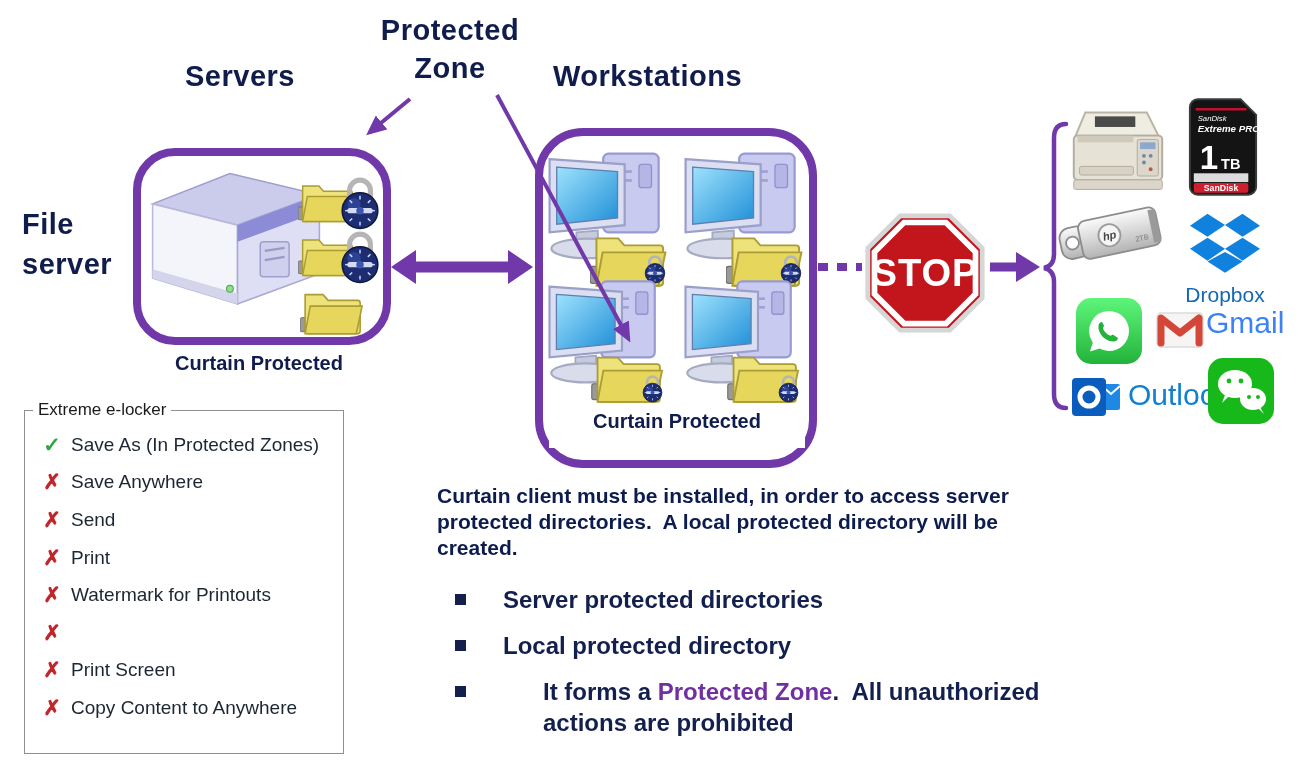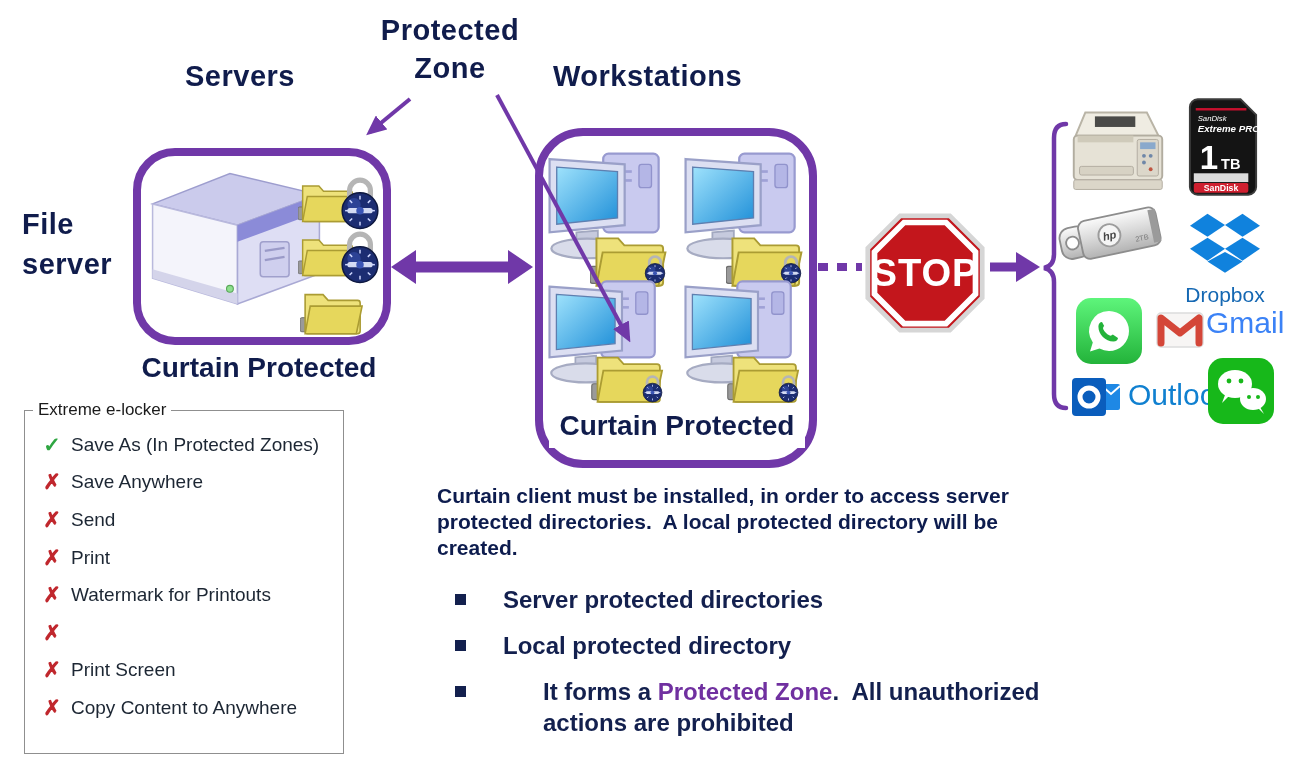--- a/index.html
+++ b/index.html
@@ -11,21 +11,21 @@
   .navyhead{
     font-weight:bold;color:#101C4C;font-size:29px;letter-spacing:0.5px;
     text-align:center;line-height:36px;
   }
   .roundbox{
     position:absolute;border:8px solid #7038A8;border-radius:46px;background:#ffffff;
     box-sizing:border-box;
   }
   .whitestrip{position:absolute;background:#ffffff;}
   .caption{
-    position:absolute;font-weight:bold;color:#101C4C;font-size:28px;
+    position:absolute;font-weight:bold;color:#101C4C;font-size:20px;
     text-align:center;
   }
   
   .elocker-bg{position:absolute;left:12px;top:392px;width:344px;height:379px;background:#ffffff;}
   fieldset.elocker{
     position:absolute;left:24px;top:400px;width:318px;height:352px;
     border:1px solid #8f8f8f;background:#ffffff;margin:0;padding:0;
   }
   fieldset.elocker legend{
     margin-left:8px;padding:0 5px;font-size:17px;color:#1a1a1a;

